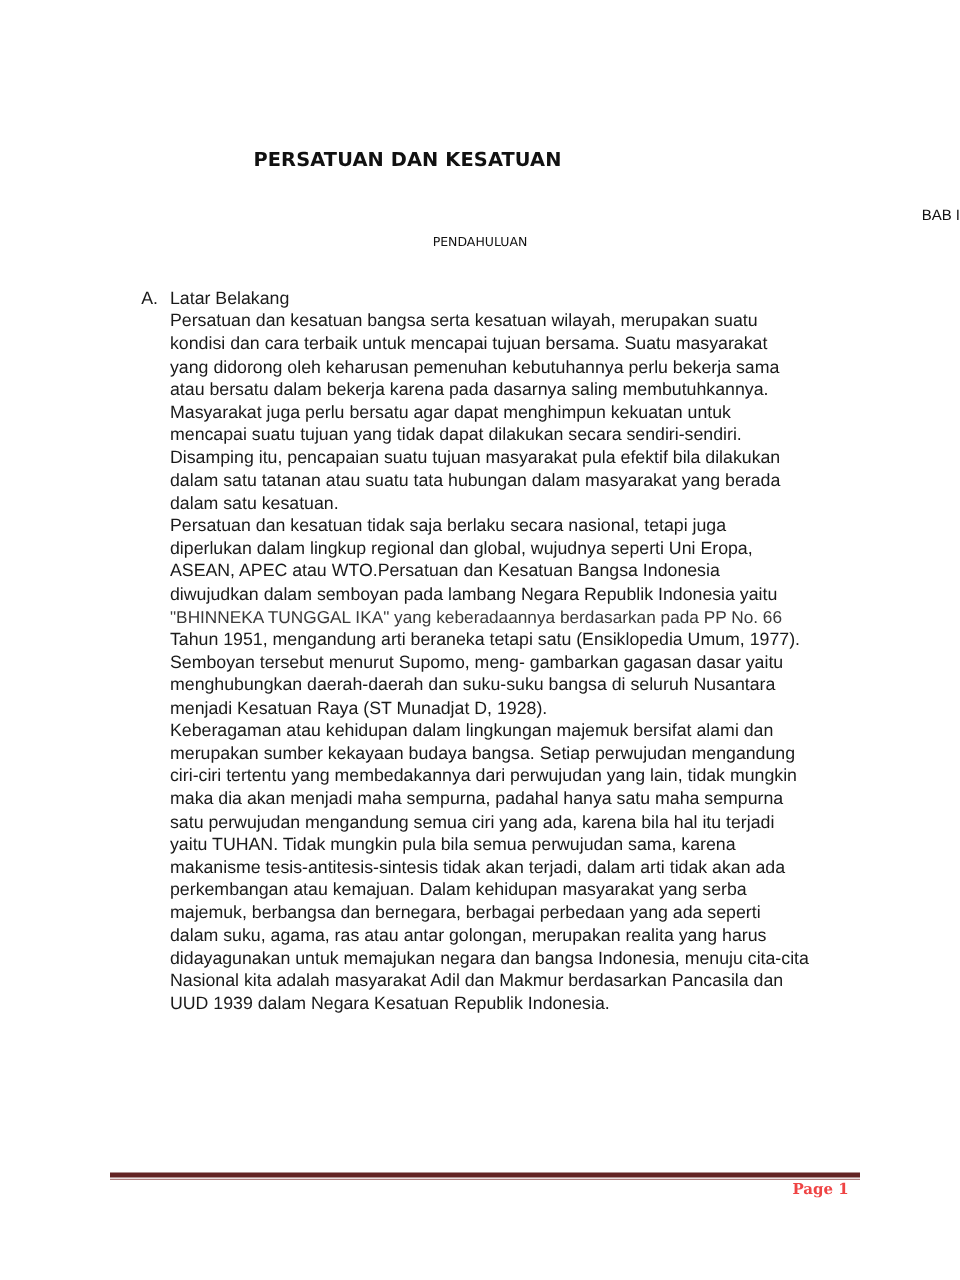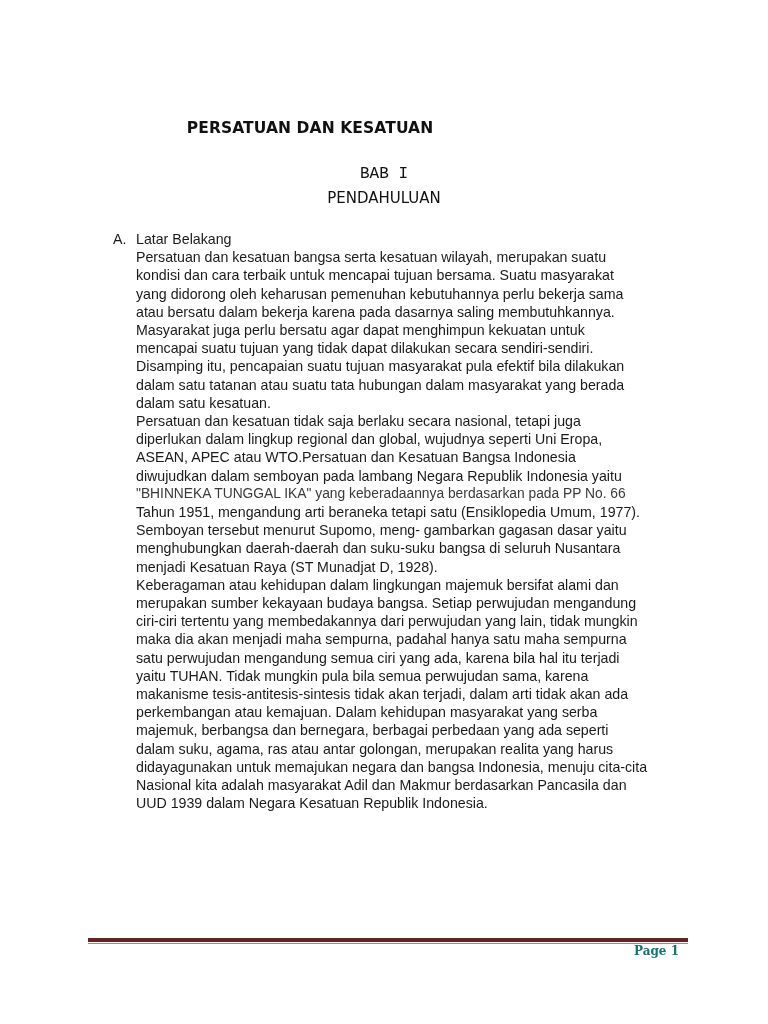--- a/index.html
+++ b/index.html
@@ -2,47 +2,47 @@
 <html><head>
 <meta charset="utf-8">
 <style>
   html, body { margin: 0; padding: 0; }
   body {
     width: 768px; height: 1024px; background: #ffffff; position: relative; overflow: hidden;
     font-family: "Liberation Sans", sans-serif; color: #1a1a1a;
   }
   .page { position: absolute; left: 0; top: 0; width: 768px; height: 1024px; }
   .title {
-    position: absolute; top: 119px; left: 0; width: 620px; text-align: center;
+    position: absolute; top: 119px; left: 16px; width: 620px; text-align: center;
     font-family: "DejaVu Sans", sans-serif; font-weight: bold; font-size: 15.5px; letter-spacing: 0.1px;
     color: #111;
   }
   .bab {
-    position: absolute; top: 165px; left: 0; width: 768px; text-align: center;
-    font-family: Liberation Mono, monospace; font-size: 16px; color: #111;
+    position: absolute; top: 165px; left: 0; width: 768px; text-align: right;
+    font-family: Liberation Sans, sans-serif; font-size: 12px; color: #111;
   }
   .pend {
     position: absolute; top: 189px; left: 0; width: 768px; text-align: center;
-    font-family: "DejaVu Sans", sans-serif; font-size: 15px; color: #111;
+    font-family: "DejaVu Sans", sans-serif; font-size: 10px; color: #111;
   }
   .section { position: absolute; top: 230px; left: 113px; width: 580px; }
   .sec-head { display: flex; font-size: 14.2px; line-height: 18.2px; }
   .sec-letter { width: 23px; }
   .body-text { margin-left: 23px; font-size: 14.2px; line-height: 18.2px; }
   .body-text .line { white-space: nowrap; display: block; }
   .body-text .line.light { color: #3a3a3a; font-size: 13.8px; }
   .footer-rule {
     position: absolute; left: 88px; top: 938px; width: 600px; height: 4px; background: #632323;
   }
   .footer-rule2 {
     position: absolute; left: 88px; top: 943px; width: 600px; height: 1px; background: #b08080;
   }
   .page-num {
     position: absolute; top: 944px; right: 89px;
-    font-family: "DejaVu Serif", serif; font-weight: bold; font-size: 12px; color: #0f766e;
+    font-family: "DejaVu Serif", serif; font-weight: bold; font-size: 12px; color: #ef4444;
   }
 </style>
 </head>
 <body>
 
 <div class="page">
   <div class="title">PERSATUAN DAN KESATUAN</div>
   <div class="bab">BAB I</div>
   <div class="pend">PENDAHULUAN</div>
 

